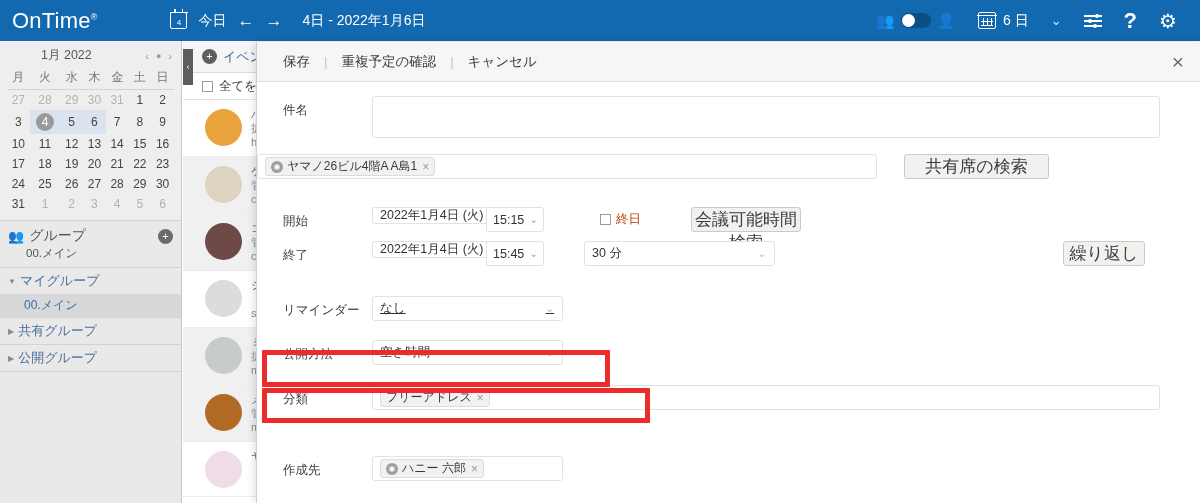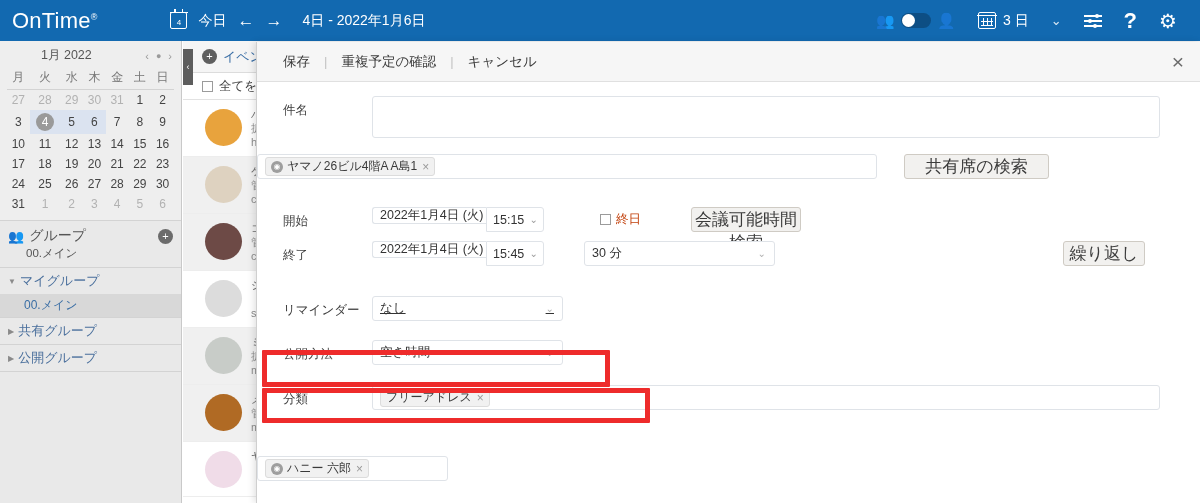--- a/index.html
+++ b/index.html
@@ -298,21 +298,21 @@
         <span class="person-ic">👤</span>
       </div>
       <div class="tb-item">
         <span class="cal-icon-grid">
           <span class="gl a"></span>
             <span class="gl b"></span>
             <span class="gl c"></span>
           <span class="hl x"></span>
             <span class="hl y"></span>
         </span>
-        <span class="view-label">3 日</span>
+        <span class="view-label">6 日</span>
       </div>
       <div class="tb-item">
         <span class="chev">⌄</span>
       </div>
       <div class="tb-item">
         <span class="sliders-ic">
           <i></i>
             <i></i>
             <i></i>
             <b></b>
@@ -588,20 +588,21 @@
         <div class="flabel">分類</div>
         <div class="inp" style="width:788px;">
           <span class="token">
             <span>フリーアドレス</span>
             <span class="tk-x">×</span>
           </span>
         </div>
       </div>
 
       <div class="frow">
+        <div class="flabel">作成先</div>
         <div class="inp" style="width:191px;">
           <span class="token">
             <span class="tk-ic">◉</span>
             <span>ハニー 六郎</span>
             <span class="tk-x">×</span>
           </span>
         </div>
       </div>
 
     </div>

